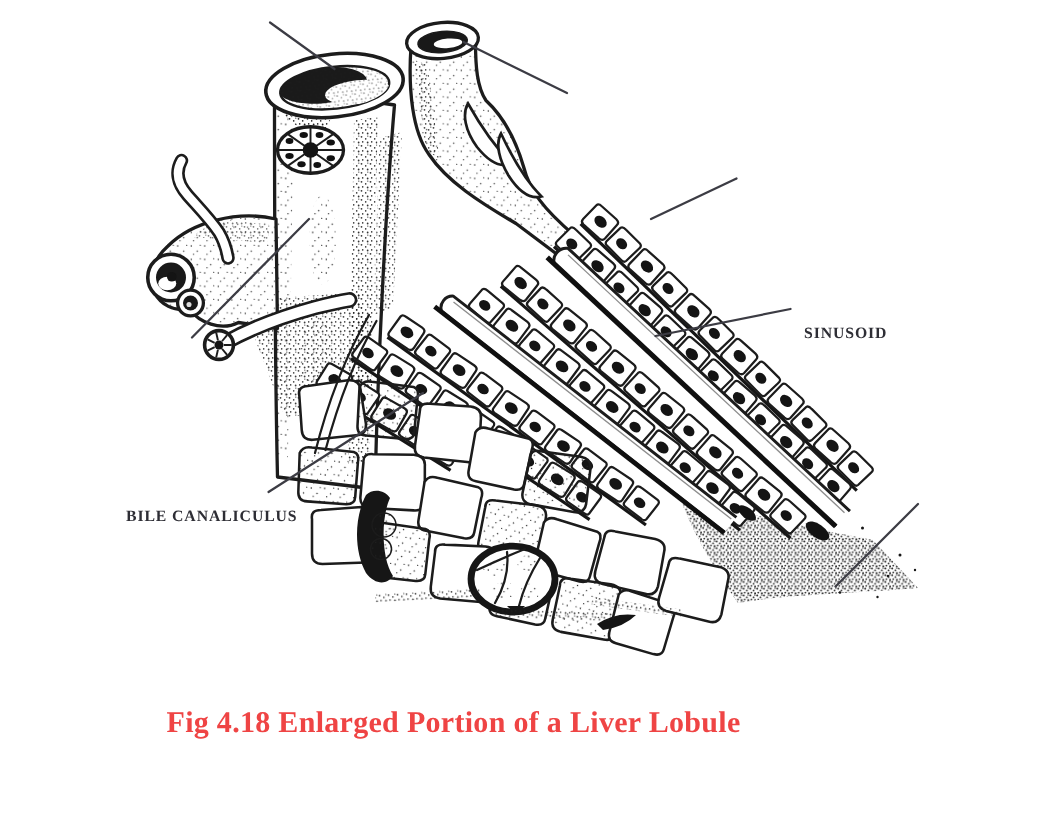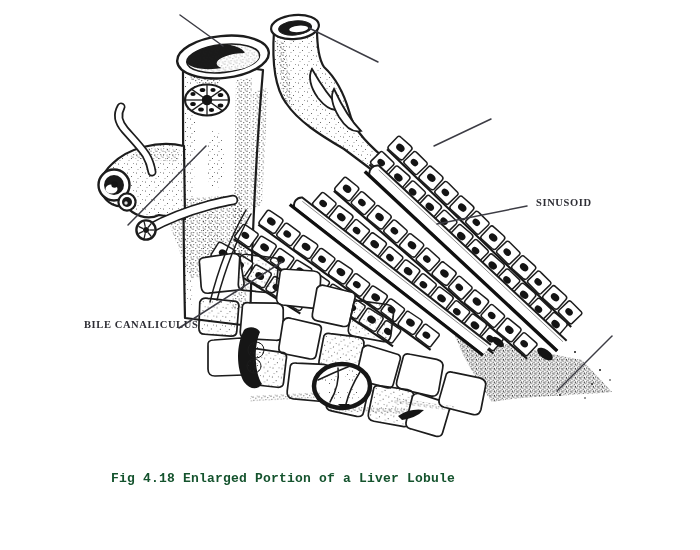--- a/index.html
+++ b/index.html
@@ -1,22 +1,22 @@
 <!DOCTYPE html>
 <html><head>
 <meta charset="utf-8">
 <style>
   html,body{margin:0;padding:0;background:#fff;}
   .page{position:relative;width:700px;height:550px;background:#fff;overflow:hidden;
         font-family:"Liberation Serif",serif;}
   .fig-svg{position:absolute;left:0;top:0;}
   .anno{position:absolute;font-weight:700;color:#2e2e35;font-size:10.5px;
-        letter-spacing:0.6px;white-space:nowrap;}
-  .caption{position:absolute;left:111px;top:471px;font-weight:700;font-size:13px;
-        letter-spacing:0.2px;color:#14532d;white-space:nowrap;font-family:Liberation Mono, monospace;}
+        letter-spacing:0.6px;white-space:nowrap;margin-top:20px;}
+  .caption{position:absolute;left:111px;top:471px;font-weight:700;font-size:20px;
+        letter-spacing:0.2px;color:#ef4444;white-space:nowrap;}
   
   .ln{fill:#fff;stroke:#1c1c1c;stroke-width:2.2;stroke-linejoin:round;}
   .ln1{fill:none;stroke:#1c1c1c;stroke-width:1.5;stroke-linecap:round;}
   .bc{fill:#fff;stroke:#1c1c1c;stroke-width:1.7;stroke-linejoin:round;}
   .bcs{fill:url(#stipL);stroke:#1c1c1c;stroke-width:1.7;stroke-linejoin:round;}
   .leader{stroke:#3c3c44;stroke-width:1.5;stroke-linecap:round;}
 </style>
 </head>
 <body>
 

